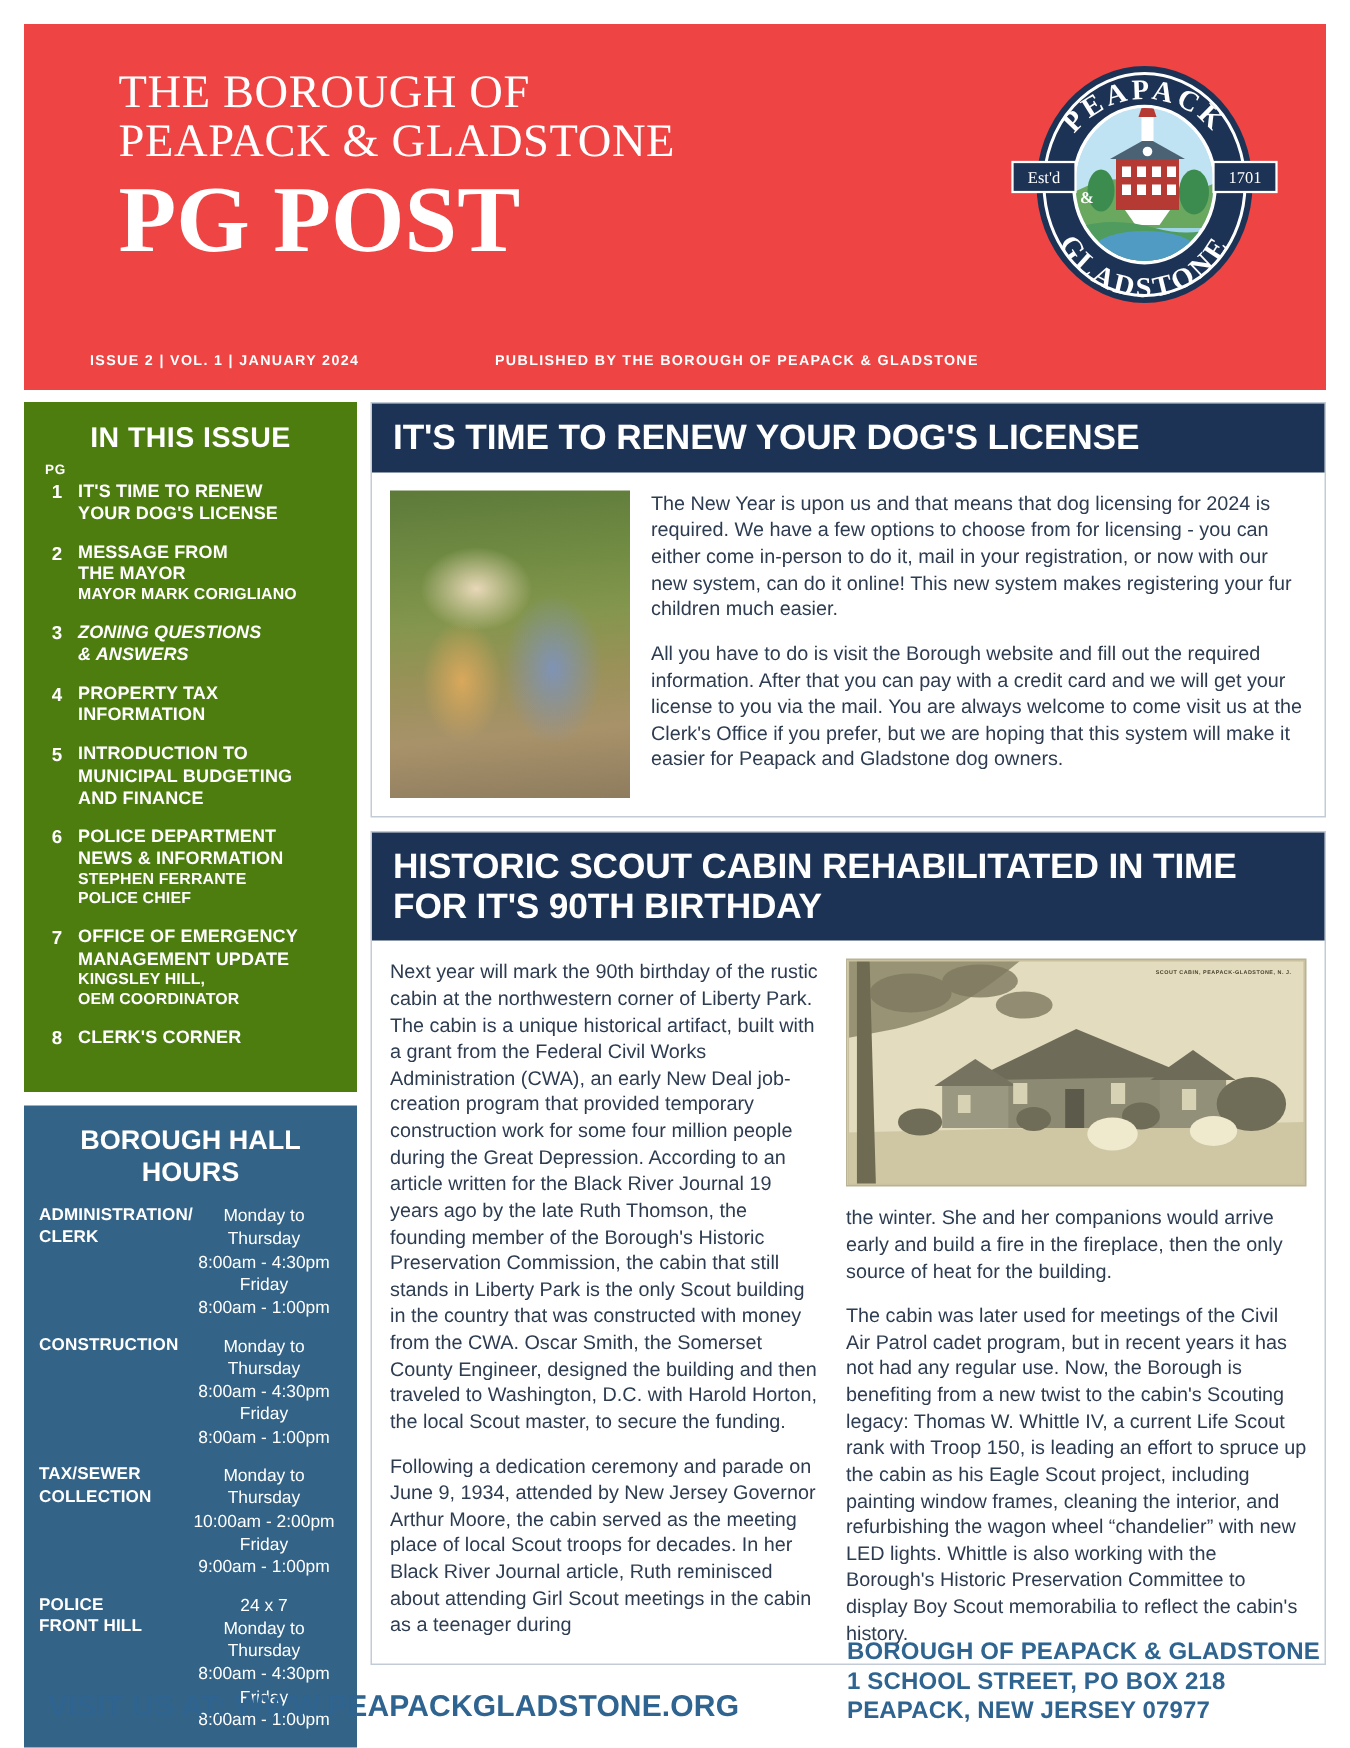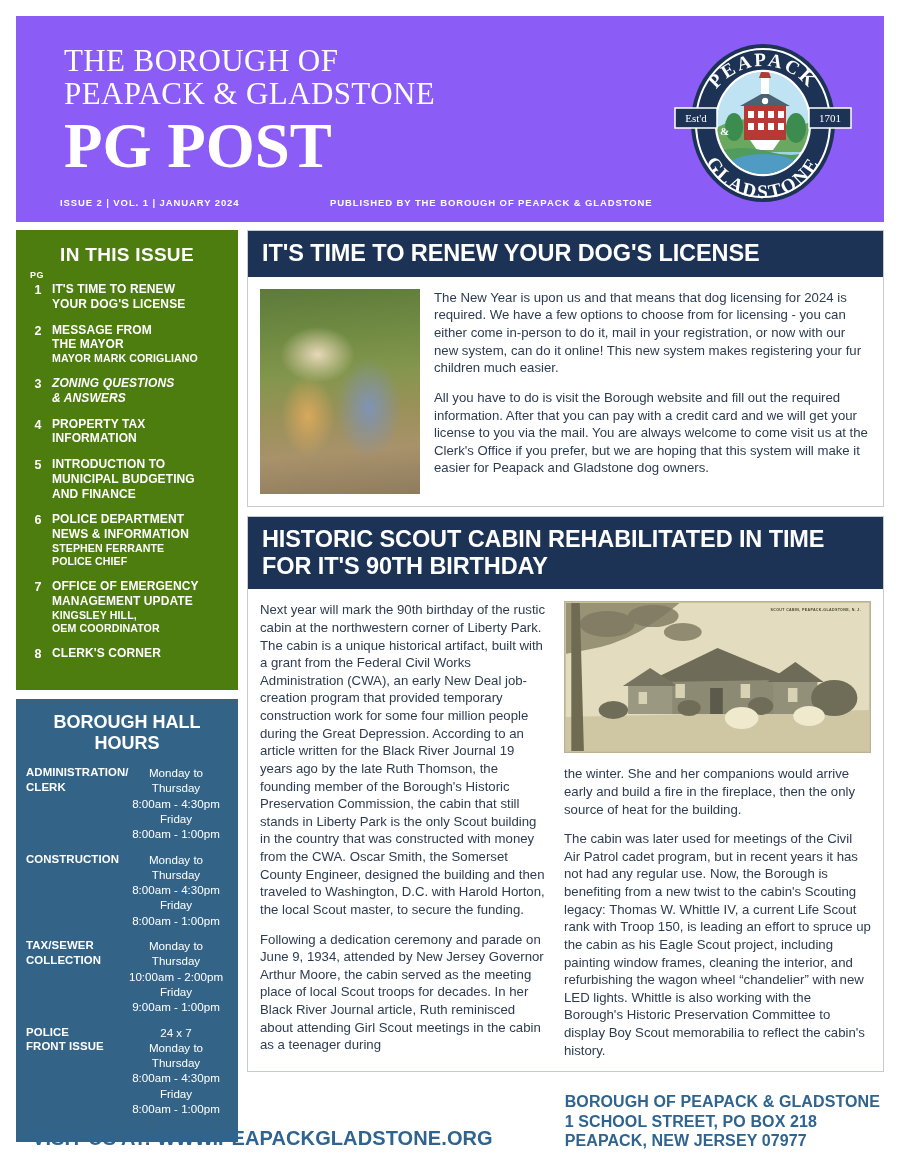--- a/index.html
+++ b/index.html
@@ -16,23 +16,23 @@
     position: relative;
     width: 900px;
     height: 1165px;
     background: #ffffff;
     padding: 16px;
   }
 
   
   .masthead {
     position: relative;
-    height: 206px;
-    background: #8b5cf6;
-    padding: 28px 30px 0 48px;
+    height: 244px;
+    background: #ef4444;
+    padding: 28px 30px 0 63px;
     overflow: hidden;
   }
   .masthead-title-line {
     font-family: "Liberation Serif", serif;
     color: #ffffff;
     font-size: 31px;
     line-height: 1.08;
     letter-spacing: 0.4px;
   }
   .masthead-pgpost {
@@ -432,21 +432,21 @@
             <div class="hours-row">
               <div class="hours-dept" style="white-space: pre-line;">TAX/SEWER
 COLLECTION</div>
               <div class="hours-times" style="white-space: pre-line;">Monday to Thursday
 10:00am - 2:00pm
 Friday
 9:00am - 1:00pm</div>
             </div>
             <div class="hours-row">
               <div class="hours-dept" style="white-space: pre-line;">POLICE
-FRONT ISSUE</div>
+FRONT HILL</div>
               <div class="hours-times" style="white-space: pre-line;">24 x 7
 Monday to Thursday
 8:00am - 4:30pm
 Friday
 8:00am - 1:00pm</div>
             </div>
           </div>
       </div>
 
     </div>

